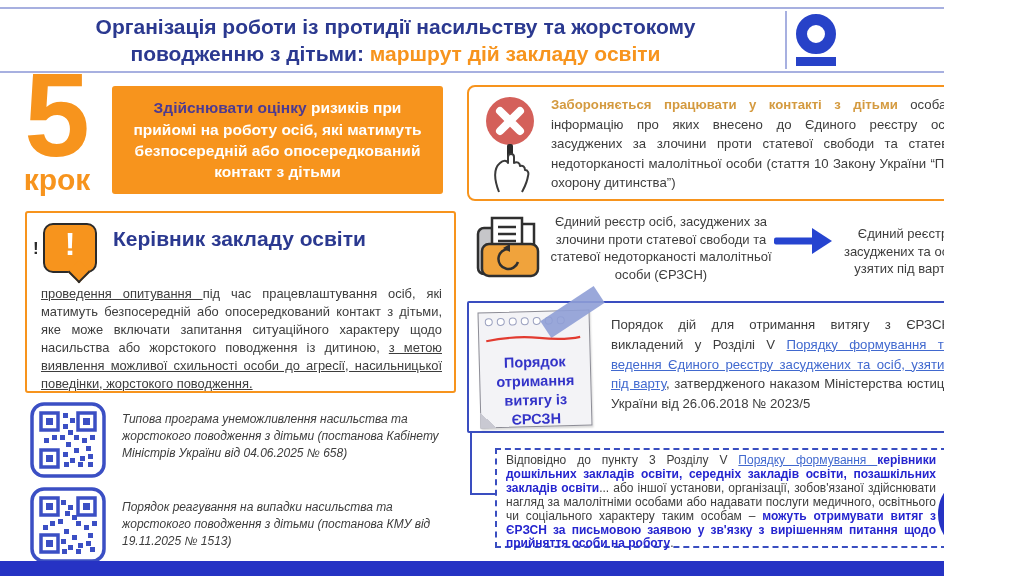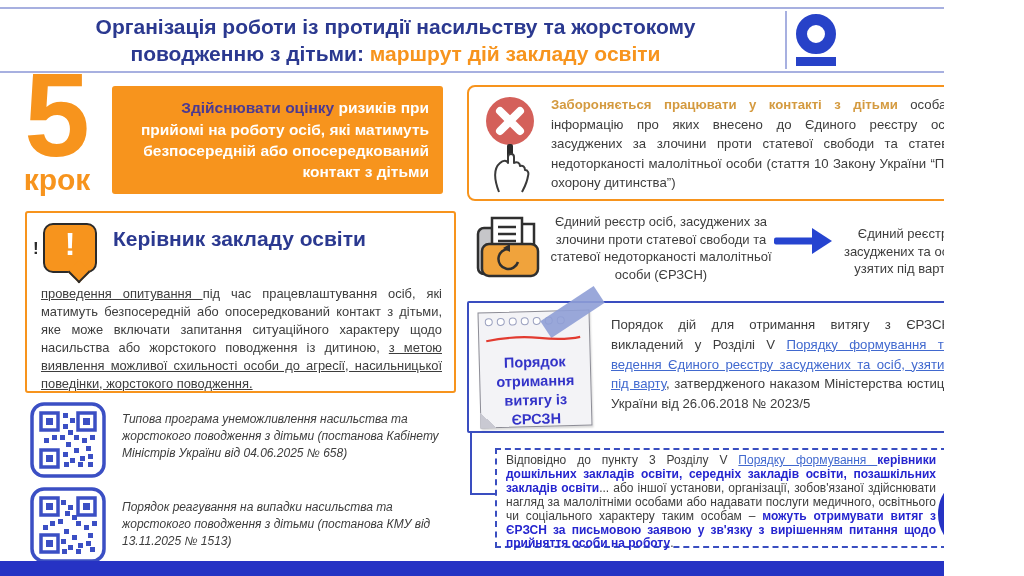--- a/index.html
+++ b/index.html
@@ -21,21 +21,21 @@
   
   .hashtag{position:absolute;left:882px;top:194px;width:236px;text-align:center;transform:rotate(90deg);
            font-size:13px;font-weight:700;color:#4a5bc8;text-decoration:underline;}
 
   
   .step-number{position:absolute;left:4px;top:62px;width:106px;text-align:center;
                font-size:118px;font-weight:800;color:#f7941d;line-height:.9;}
   .step-label{position:absolute;left:4px;top:163px;width:106px;text-align:center;
               font-size:30px;font-weight:800;color:#f7941d;}
   .step-box{position:absolute;left:112px;top:86px;width:331px;height:108px;background:#f7941d;border-radius:3px;
-            display:flex;align-items:center;justify-content:center;text-align:right;
+            display:flex;align-items:center;justify-content:center;text-align:center;
             padding:6px 14px;box-sizing:border-box;font-size:15.5px;font-weight:700;color:#fff;line-height:1.38;}
   .step-box .accent{color:#4c3a91;}
 
   
   .director-box{position:absolute;left:25px;top:211px;width:431px;height:182px;border:2px solid #f7941d;
                 border-radius:3px;background:#fff;box-sizing:border-box;}
   .bubble{position:absolute;left:16px;top:10px;width:50px;height:46px;background:#f7941d;
           border:2px solid #2b2b2b;border-radius:10px;}
   .bubble-tail{position:absolute;left:26px;bottom:-9px;width:14px;height:14px;background:#f7941d;
                border-right:2px solid #2b2b2b;border-bottom:2px solid #2b2b2b;transform:rotate(45deg);}
@@ -258,21 +258,21 @@
       <rect x="58" y="46" width="5" height="5" fill="#3b4fc4"></rect>
         <rect x="31" y="52" width="5" height="5" fill="#3b4fc4"></rect>
       <rect x="38" y="58" width="5" height="5" fill="#3b4fc4"></rect>
         <rect x="48" y="56" width="5" height="5" fill="#3b4fc4"></rect>
       <rect x="56" y="54" width="5" height="5" fill="#3b4fc4"></rect>
         <rect x="32" y="62" width="5" height="5" fill="#3b4fc4"></rect>
       <rect x="46" y="62" width="5" height="5" fill="#3b4fc4"></rect>
         <rect x="60" y="60" width="5" height="5" fill="#3b4fc4"></rect>
     </svg>
   </div>
-  <div class="qr-caption cap2">Порядок реагування на випадки насильства та жорстокого поводження з дітьми  (постанова КМУ від 13.11.2025 № 1513)</div>
+  <div class="qr-caption cap2">Порядок реагування на випадки насильства та жорстокого поводження з дітьми  (постанова КМУ від 19.11.2025 № 1513)</div>
 
   <div class="conn-v"></div>
   <div class="conn-h"></div>
   <div class="dashed-box">
     <span>Відповідно до пункту 3 Розділу V </span><span class="link">Порядку формування </span><span class="bblue">керівники дошкільних закладів освіти, середніх закладів освіти, позашкільних закладів освіти</span><span>... або іншої установи, організації, зобов'язаної здійснювати нагляд за малолітніми особами або надавати послуги медичного, освітнього чи соціального характеру таким особам – </span><span class="bblue">можуть отримувати витяг з ЄРЗСН за письмовою заявою у зв'язку з вирішенням питання щодо прийняття особи на роботу</span><span>.</span>
   </div>
 
   <div class="big-o"></div>
   <div class="bottom-bar"></div>
 

